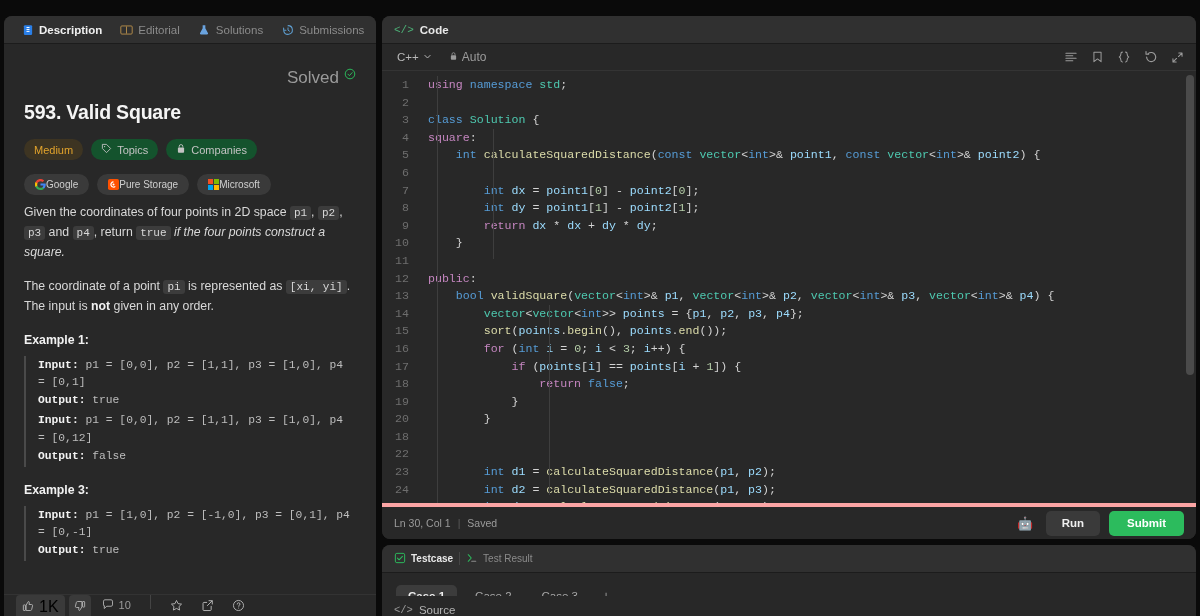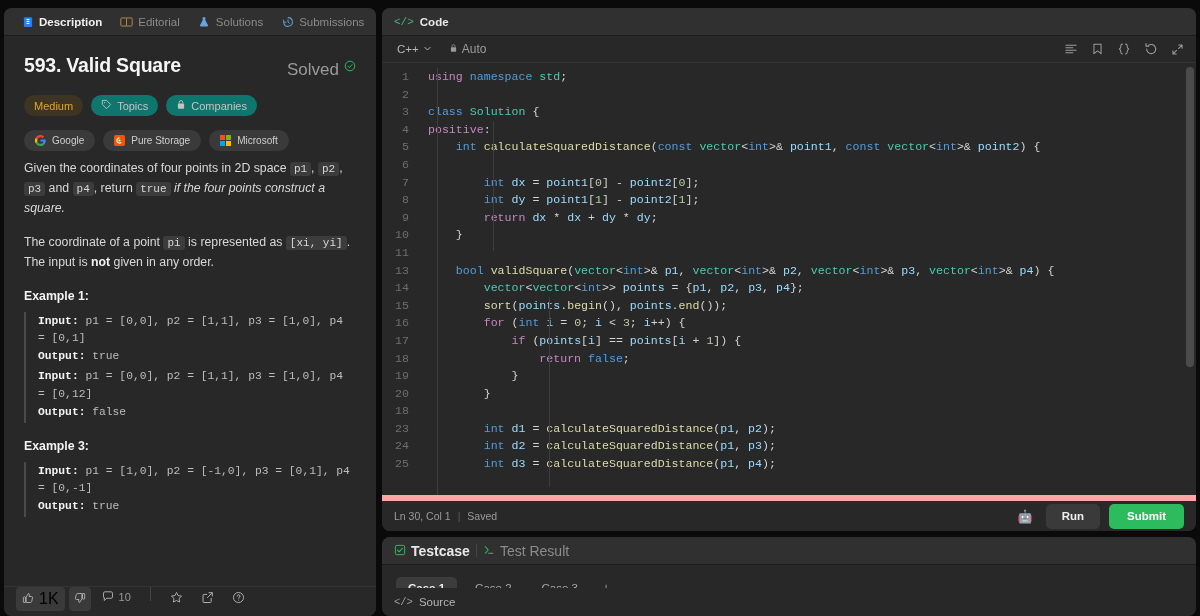--- a/index.html
+++ b/index.html
@@ -2,21 +2,21 @@
 <html><head>
 <meta charset="utf-8">
 <style>
   * { box-sizing: border-box; margin: 0; padding: 0; }
   html, body {
     width: 1200px; height: 616px;
     background: #0a0a0a;
     font-family: "Liberation Sans", sans-serif;
     overflow: hidden;
   }
-  .app { position: relative; width: 1200px; height: 472px; display: flex; gap: 6px; padding: 8px 4px 0 4px; background: #0a0a0a; }
+  .app { position: relative; width: 1200px; height: 472px; display: flex; gap: 6px; padding: 16px 4px 0 4px; background: #0a0a0a; }
 
   
   .left-panel {
     width: 372px; height: 608px;
     background: #282828;
     border-radius: 8px;
     display: flex; flex-direction: column;
     overflow: hidden;
     position: relative;
   }
@@ -40,38 +40,38 @@
   .tab-ico { width: 13px; height: 13px; display: inline-flex; align-items:center; justify-content:center; }
   .tab-ico svg { display:block; }
 
   .left-scroll {
     flex: 1 1 auto;
     overflow: hidden;
     padding: 18px 20px 0 20px;
     position: relative;
   }
   .title-row { display: flex; align-items: flex-start; justify-content: space-between; }
-  .ptitle { font-size: 19.5px; font-weight: bold; color: #f5f5f5; letter-spacing: -0.2px; }
+  .ptitle { font-size: 19.5px; font-weight: bold; color: #f5f5f5; letter-spacing: -0.2px; margin-top: 39px; }
   .solved { display: flex; align-items: flex-start; gap: 5px; font-size: 17px; color: #9a9a9a; padding-top: 6px;}
   .solved-ico { color: #2cbb5d; display:flex; }
 
   .badges { display: flex; gap: 8px; margin-top: 15px; }
   .badge {
     display: inline-flex; align-items: center; gap: 5px;
     height: 21px; padding: 0 10px;
     border-radius: 11px;
     font-size: 11px; color: #c3c3c3;
-    background: #0f766e;
+    background: #14532d;
     cursor: pointer;
   }
   .badge.medium { background: #3d3422; color: #e2a32c; font-weight: 500; }
 
   .companies { display: flex; gap: 8px; margin-top: 14px; }
   .company {
-    display: inline-flex; align-items: center; gap: 6px;
+    display: inline-flex; align-items: center; 
     height: 21px; padding: 0 11px;
     border-radius: 11px;
     font-size: 10px; color: #cfcfcf;
     background: #3a3a3a;
     cursor: pointer;
   }
   .clogo { width: 11px; height: 11px; display:block; border-radius:1px; }
 
   .desc { margin-top: 8px; font-size: 12.3px; line-height: 1.62; color: #d8d8d8; }
   .desc p { margin-bottom: 14px; }
@@ -170,21 +170,21 @@
   .v-scroll {
     position: absolute; right: 2px; top: 4px;
     width: 8px; height: 300px;
     background: #4b4b4b; border-radius: 4px;
     cursor: pointer;
   }
 
   .code-foot {
     height: 36px; flex: 0 0 36px;
     background: #282828;
-    border-top: 6px solid #fca5a5;
+    border-top: 4px solid #fca5a5;
     display: flex; align-items: center; padding: 0 12px;
   }
   .lnstat { font-size: 10.5px; color: #9b9b9b; display: flex; align-items: center; gap: 7px;}
   .lnstat .sep { color: #5a5a5a; }
   .foot-right { margin-left: auto; display: flex; align-items: center; gap: 9px; }
   .btn {
     height: 25px; border-radius: 5px;
     display: inline-flex; align-items: center; justify-content: center;
     font-size: 11.5px; font-weight: bold; cursor: pointer;
     padding: 0 16px;
@@ -200,21 +200,21 @@
     overflow: hidden;
     position: relative;
     display: flex; flex-direction: column;
   }
   .tc-head {
     height: 28px; flex: 0 0 28px;
     background: #303030;
     display: flex; align-items: center; padding: 0 12px; gap: 6px;
     border-bottom: 1px solid #1c1c1c;
   }
-  .tc-tab { display:flex; align-items:center; gap:5px; font-size: 14px; cursor:pointer; }
+  .tc-tab { display:flex; align-items:center; gap:5px; font-size: 10px; cursor:pointer; }
   .tc-tab.active { color: #e8e8e8; font-weight: bold; }
   .tc-tab.inactive { color: #8b8b8b; }
   .tc-body { flex: 1 1 auto; position: relative; padding: 12px 14px 0 14px; }
   .case-tabs { display: flex; align-items: center; gap: 6px; }
   .case-tab {
     height: 22px; padding: 0 12px; border-radius: 5px;
     display: inline-flex; align-items: center;
     font-size: 11.5px; color: #a8a8a8; cursor: pointer;
   }
   .case-tab.active { background: #3c3c3c; color: #f0f0f0; font-weight: bold; }
@@ -488,37 +488,39 @@
                 <path d="M9.6 2.4h4v4M13.2 2.8L9.2 6.8M6.4 13.6h-4v-4M2.8 13.2l4-4" fill="none" stroke="#9b9b9b" stroke-width="1.3" stroke-linecap="round" stroke-linejoin="round"></path>
               </svg>
           </span>
         </div>
       </div>
 
       <div class="editor" id="editor">
           <div class="code-row"><div class="lineno">1</div><div class="codetext"><span class="kw">using</span><span class="punct"> </span><span class="kw2">namespace</span><span class="punct"> </span><span class="typ">std</span><span class="punct">;</span></div></div>
           <div class="code-row"><div class="lineno">2</div><div class="codetext"></div></div>
           <div class="code-row"><div class="lineno">3</div><div class="codetext"><span class="kw2">class</span><span class="punct"> </span><span class="typ">Solution</span><span class="punct"> {</span></div></div>
-          <div class="code-row"><div class="lineno">4</div><div class="codetext"><span class="kw">positive</span><span class="punct">:</span></div></div>
+          <div class="code-row"><div class="lineno">4</div><div class="codetext"><span class="kw">square</span><span class="punct">:</span></div></div>
           <div class="code-row"><div class="lineno">5</div><div class="codetext"><span class="punct">    </span><span class="kw2">int</span><span class="punct"> </span><span class="fn">calculateSquaredDistance</span><span class="punct">(</span><span class="kw2">const</span><span class="punct"> </span><span class="typ">vector</span><span class="punct">&lt;</span><span class="kw2">int</span><span class="punct">&gt;&amp; </span><span class="var">point1</span><span class="punct">, </span><span class="kw2">const</span><span class="punct"> </span><span class="typ">vector</span><span class="punct">&lt;</span><span class="kw2">int</span><span class="punct">&gt;&amp; </span><span class="var">point2</span><span class="punct">) {</span></div></div>
           <div class="code-row"><div class="lineno">6</div><div class="codetext"></div></div>
           <div class="code-row"><div class="lineno">7</div><div class="codetext"><span class="punct">        </span><span class="kw2">int</span><span class="punct"> </span><span class="var">dx</span><span class="punct"> = </span><span class="var">point1</span><span class="punct">[</span><span class="num">0</span><span class="punct">] - </span><span class="var">point2</span><span class="punct">[</span><span class="num">0</span><span class="punct">];</span></div></div>
           <div class="code-row"><div class="lineno">8</div><div class="codetext"><span class="punct">        </span><span class="kw2">int</span><span class="punct"> </span><span class="var">dy</span><span class="punct"> = </span><span class="var">point1</span><span class="punct">[</span><span class="num">1</span><span class="punct">] - </span><span class="var">point2</span><span class="punct">[</span><span class="num">1</span><span class="punct">];</span></div></div>
           <div class="code-row"><div class="lineno">9</div><div class="codetext"><span class="punct">        </span><span class="kw">return</span><span class="punct"> </span><span class="var">dx</span><span class="punct"> * </span><span class="var">dx</span><span class="punct"> + </span><span class="var">dy</span><span class="punct"> * </span><span class="var">dy</span><span class="punct">;</span></div></div>
           <div class="code-row"><div class="lineno">10</div><div class="codetext"><span class="punct">    }</span></div></div>
           <div class="code-row"><div class="lineno">11</div><div class="codetext"></div></div>
+          <div class="code-row"><div class="lineno">12</div><div class="codetext"><span class="kw">public</span><span class="punct">:</span></div></div>
           <div class="code-row"><div class="lineno">13</div><div class="codetext"><span class="punct">    </span><span class="kw2">bool</span><span class="punct"> </span><span class="fn">validSquare</span><span class="punct">(</span><span class="typ">vector</span><span class="punct">&lt;</span><span class="kw2">int</span><span class="punct">&gt;&amp; </span><span class="var">p1</span><span class="punct">, </span><span class="typ">vector</span><span class="punct">&lt;</span><span class="kw2">int</span><span class="punct">&gt;&amp; </span><span class="var">p2</span><span class="punct">, </span><span class="typ">vector</span><span class="punct">&lt;</span><span class="kw2">int</span><span class="punct">&gt;&amp; </span><span class="var">p3</span><span class="punct">, </span><span class="typ">vector</span><span class="punct">&lt;</span><span class="kw2">int</span><span class="punct">&gt;&amp; </span><span class="var">p4</span><span class="punct">) {</span></div></div>
           <div class="code-row"><div class="lineno">14</div><div class="codetext"><span class="punct">        </span><span class="typ">vector</span><span class="punct">&lt;</span><span class="typ">vector</span><span class="punct">&lt;</span><span class="kw2">int</span><span class="punct">&gt;&gt; </span><span class="var">points</span><span class="punct"> = {</span><span class="var">p1</span><span class="punct">, </span><span class="var">p2</span><span class="punct">, </span><span class="var">p3</span><span class="punct">, </span><span class="var">p4</span><span class="punct">};</span></div></div>
           <div class="code-row"><div class="lineno">15</div><div class="codetext"><span class="punct">        </span><span class="fn">sort</span><span class="punct">(</span><span class="var">points</span><span class="punct">.</span><span class="fn">begin</span><span class="punct">(), </span><span class="var">points</span><span class="punct">.</span><span class="fn">end</span><span class="punct">());</span></div></div>
           <div class="code-row"><div class="lineno">16</div><div class="codetext"><span class="punct">        </span><span class="kw">for</span><span class="punct"> (</span><span class="kw2">int</span><span class="punct"> </span><span class="var">i</span><span class="punct"> = </span><span class="num">0</span><span class="punct">; </span><span class="var">i</span><span class="punct"> &lt; </span><span class="num">3</span><span class="punct">; </span><span class="var">i</span><span class="punct">++) {</span></div></div>
           <div class="code-row"><div class="lineno">17</div><div class="codetext"><span class="punct">            </span><span class="kw">if</span><span class="punct"> (</span><span class="var">points</span><span class="punct">[</span><span class="var">i</span><span class="punct">] == </span><span class="var">points</span><span class="punct">[</span><span class="var">i</span><span class="punct"> + </span><span class="num">1</span><span class="punct">]) {</span></div></div>
           <div class="code-row"><div class="lineno">18</div><div class="codetext"><span class="punct">                </span><span class="kw">return</span><span class="punct"> </span><span class="kw2">false</span><span class="punct">;</span></div></div>
           <div class="code-row"><div class="lineno">19</div><div class="codetext"><span class="punct">            }</span></div></div>
           <div class="code-row"><div class="lineno">20</div><div class="codetext"><span class="punct">        }</span></div></div>
           <div class="code-row"><div class="lineno">18</div><div class="codetext"></div></div>
+          <div class="code-row"><div class="lineno">22</div><div class="codetext"></div></div>
           <div class="code-row"><div class="lineno">23</div><div class="codetext"><span class="punct">        </span><span class="kw2">int</span><span class="punct"> </span><span class="var">d1</span><span class="punct"> = </span><span class="fn">calculateSquaredDistance</span><span class="punct">(</span><span class="var">p1</span><span class="punct">, </span><span class="var">p2</span><span class="punct">);</span></div></div>
           <div class="code-row"><div class="lineno">24</div><div class="codetext"><span class="punct">        </span><span class="kw2">int</span><span class="punct"> </span><span class="var">d2</span><span class="punct"> = </span><span class="fn">calculateSquaredDistance</span><span class="punct">(</span><span class="var">p1</span><span class="punct">, </span><span class="var">p3</span><span class="punct">);</span></div></div>
           <div class="code-row"><div class="lineno">25</div><div class="codetext"><span class="punct">        </span><span class="kw2">int</span><span class="punct"> </span><span class="var">d3</span><span class="punct"> = </span><span class="fn">calculateSquaredDistance</span><span class="punct">(</span><span class="var">p1</span><span class="punct">, </span><span class="var">p4</span><span class="punct">);</span></div></div>
         <div class="v-scroll"></div>
       <div class="indent-guide" style="left: 55px; top: 5px; height: 440px;"></div>
           <div class="indent-guide" style="left: 111px; top: 58px; height: 130px;"></div>
           <div class="indent-guide" style="left: 167px; top: 234px; height: 190px;"></div>
         </div>
 
       <div class="code-foot">

